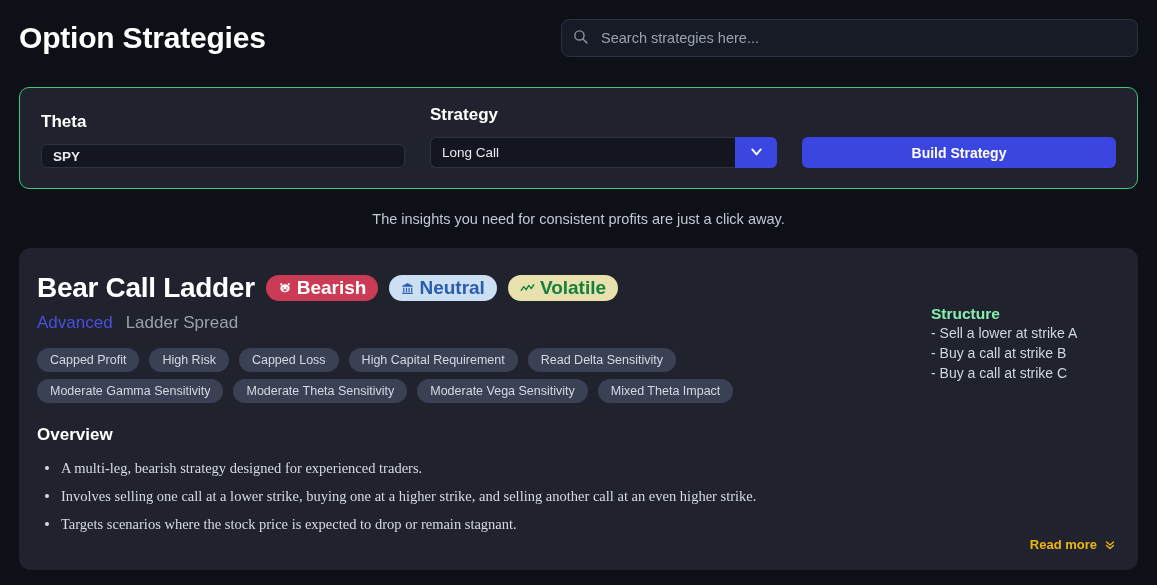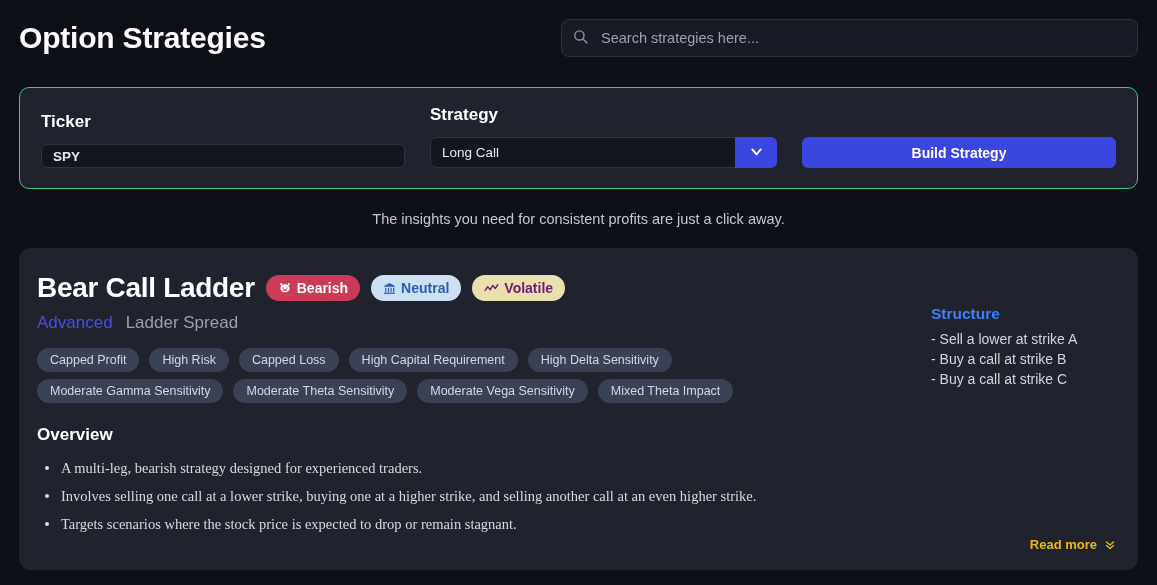--- a/index.html
+++ b/index.html
@@ -173,27 +173,27 @@
     color: #ffffff;
     letter-spacing: -0.3px;
   }
   .badge {
     display: inline-flex;
     align-items: center;
     gap: 5px;
     height: 26px;
     border-radius: 14px;
     padding: 0 12px;
-    font-size: 14px;
+    font-size: 19px;
     font-weight: 700;
     white-space: nowrap;
   }
   .badge-bearish { background: #cc3b56; color: #ffffff; }
   .badge-neutral { background: #cddff3; color: #2a5dad; }
-  .badge-volatile { background: #e8e1ae; color: #701a75; }
+  .badge-volatile { background: #e8e1ae; color: #15803d; }
   .badge svg { display: block; }
 
   .subtitle-row {
     margin-top: 9px;
     display: flex;
     align-items: baseline;
     gap: 13px;
     font-size: 17px;
   }
   .level { color: #4a4ee0; font-weight: 400; }
@@ -243,22 +243,22 @@
     top: 12px;
     width: 4px;
     height: 4px;
     border-radius: 50%;
     background: #d7dae3;
   }
 
   .structure-title {
     font-size: 15.5px;
     font-weight: 700;
-    color: #3b82f6;
-    margin-bottom: 6px;
+    color: #86efac;
+    margin-bottom: 0;
   }
   .structure-line {
     color: #d2d6e0;
     font-size: 14px;
     line-height: 20px;
     white-space: nowrap;
   }
 
   .read-more {
     position: absolute;
@@ -292,21 +292,21 @@
           <line x1="15.4" y1="15.4" x2="21" y2="21"></line>
         </svg>
       </span>
       <input class="search-input" type="text" placeholder="Search strategies here..." style="">
     </div>
   </div>
 
   <div class="builder">
 
     <div class="field-ticker">
-      <span class="field-label">Ticker</span>
+      <span class="field-label">Theta</span>
       <input class="text-input" type="text" value="SPY" style="">
     </div>
 
     <div class="field-strategy">
       <span class="field-label">Strategy</span>
       <div class="select-wrap">
         <div class="select-box">Long Call</div>
         <button class="select-chevron-btn">
           <span>
             <svg width="17" height="17" viewBox="0 0 24 24" fill="none" stroke="currentColor" stroke-width="2.6" stroke-linecap="round" stroke-linejoin="round">
@@ -364,21 +364,21 @@
         <div class="subtitle-row">
           <span class="level">Advanced</span>
           <span class="family">Ladder Spread</span>
         </div>
 
         <div class="tags">
           <span class="tag">Capped Profit</span>
           <span class="tag">High Risk</span>
           <span class="tag">Capped Loss</span>
           <span class="tag">High Capital Requirement</span>
-          <span class="tag">High Delta Sensitivity</span>
+          <span class="tag">Read Delta Sensitivity</span>
           <span class="tag">Moderate Gamma Sensitivity</span>
           <span class="tag">Moderate Theta Sensitivity</span>
           <span class="tag">Moderate Vega Sensitivity</span>
           <span class="tag">Mixed Theta Impact</span>
         </div>
 
         <div class="section-heading">Overview</div>
         <ul class="overview-list">
           <li>A multi-leg, bearish strategy designed for experienced traders.</li>
           <li>Involves selling one call at a lower strike, buying one at a higher strike, and selling another call at an even higher strike.</li>

